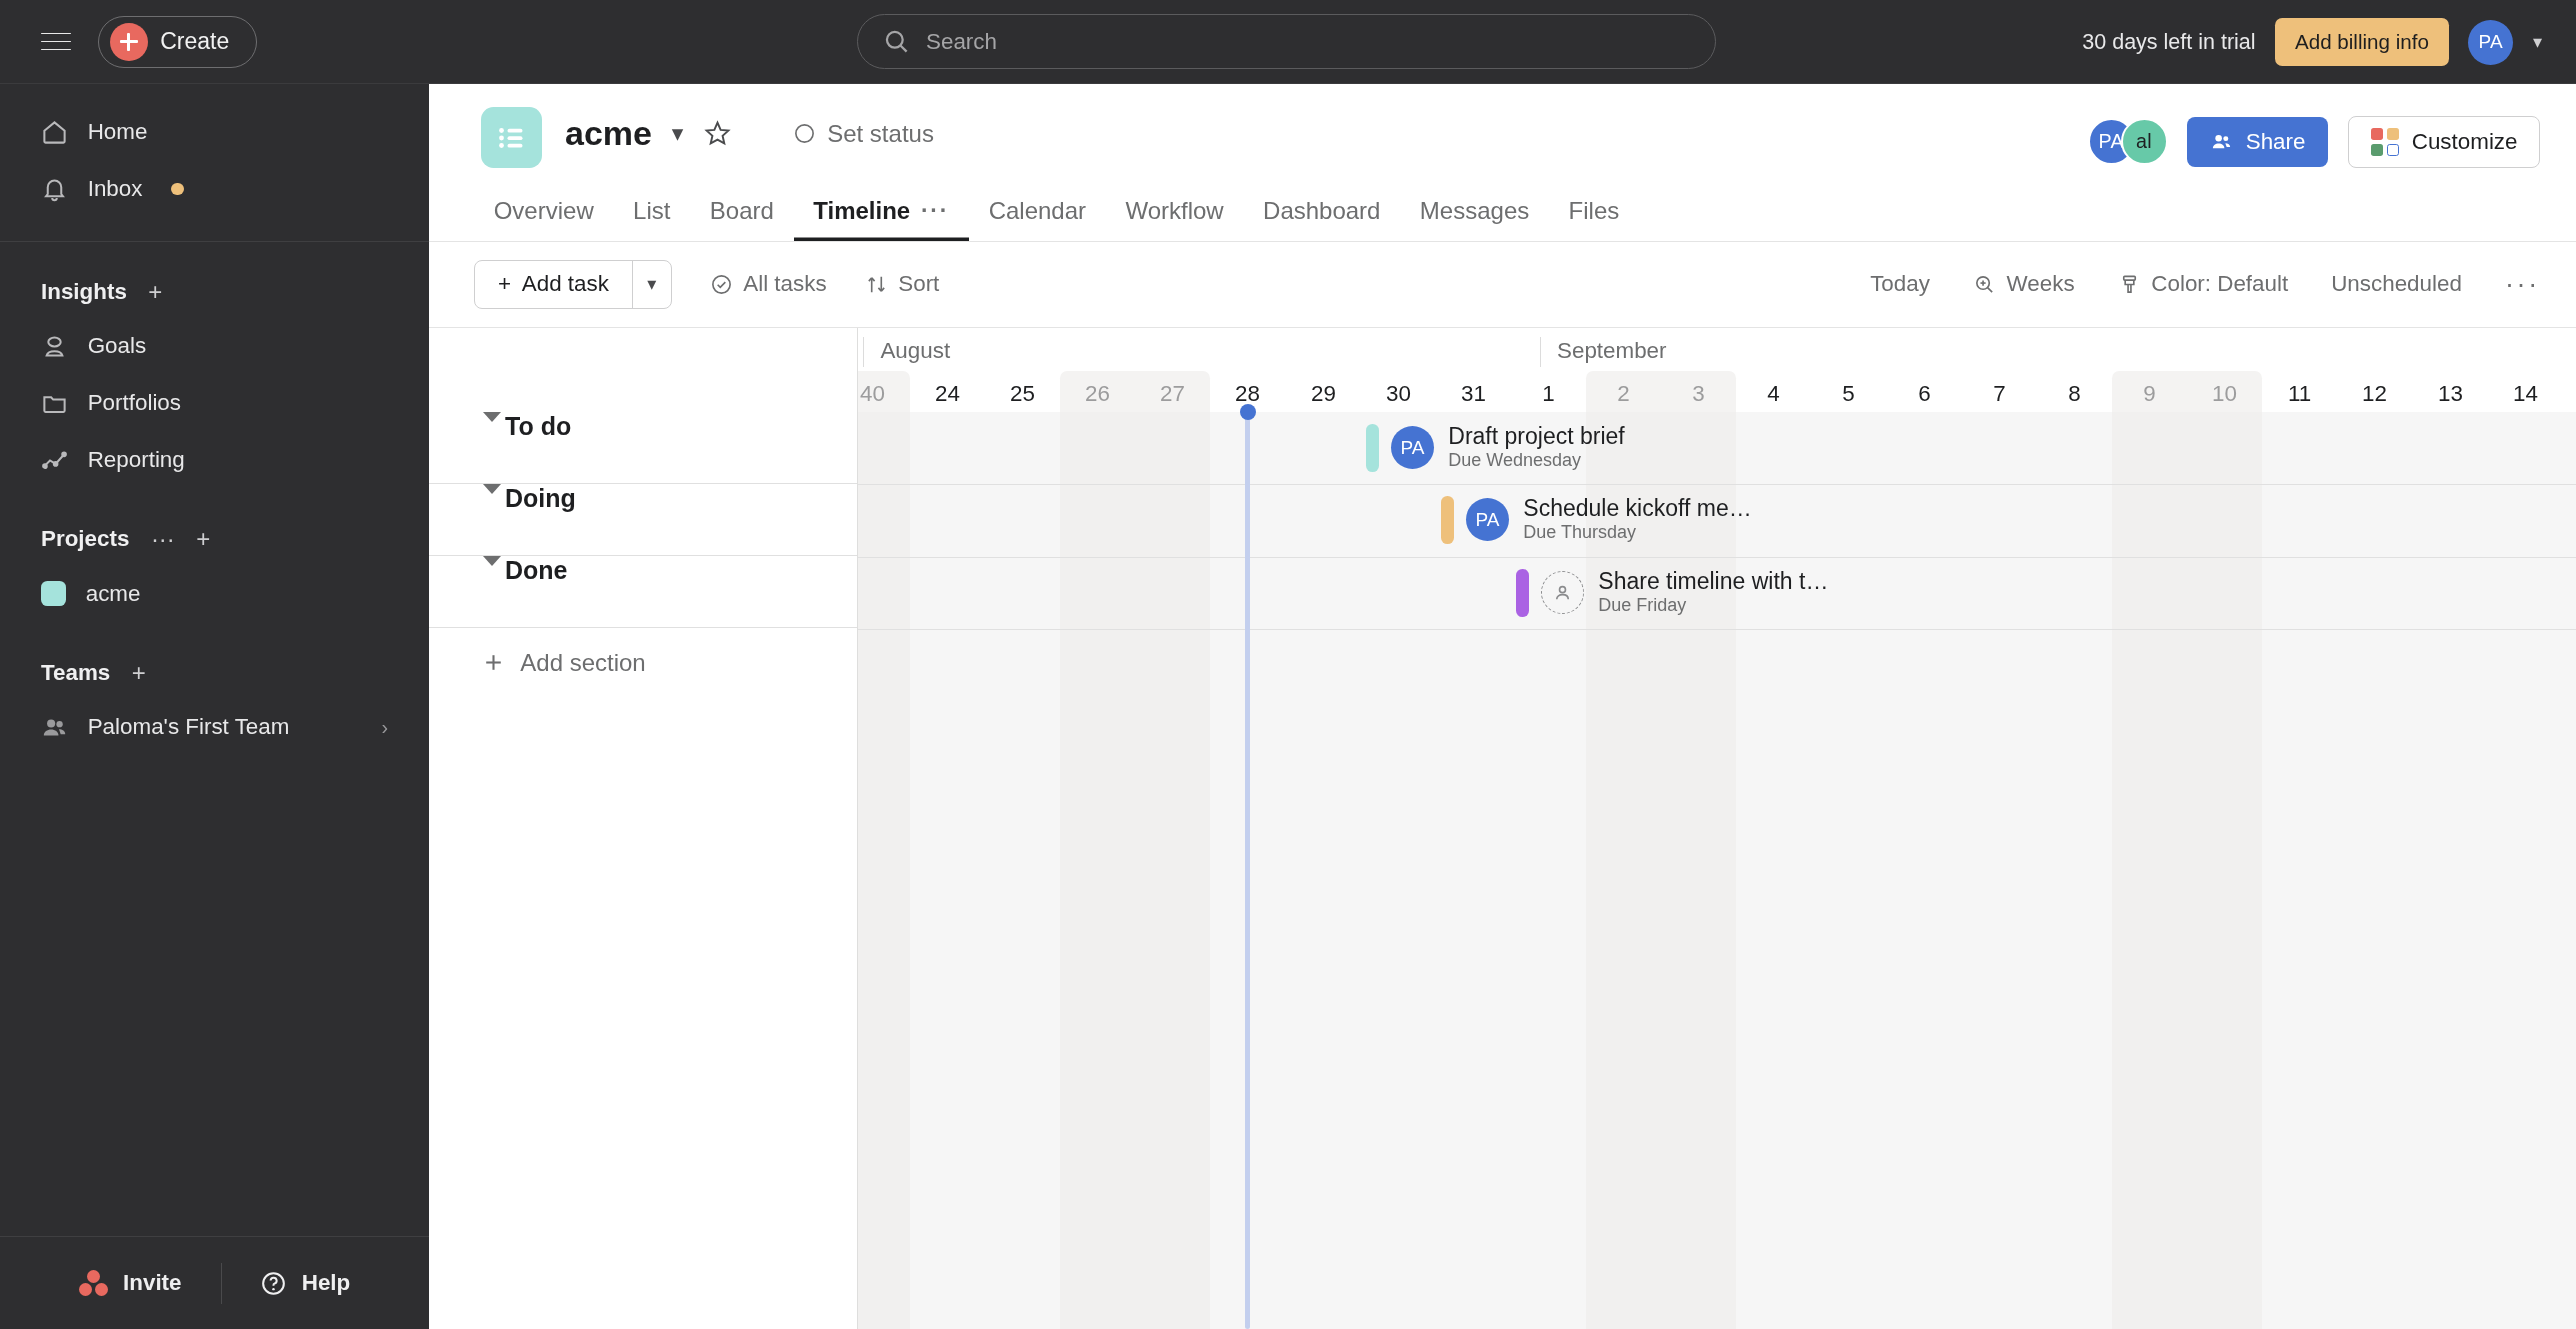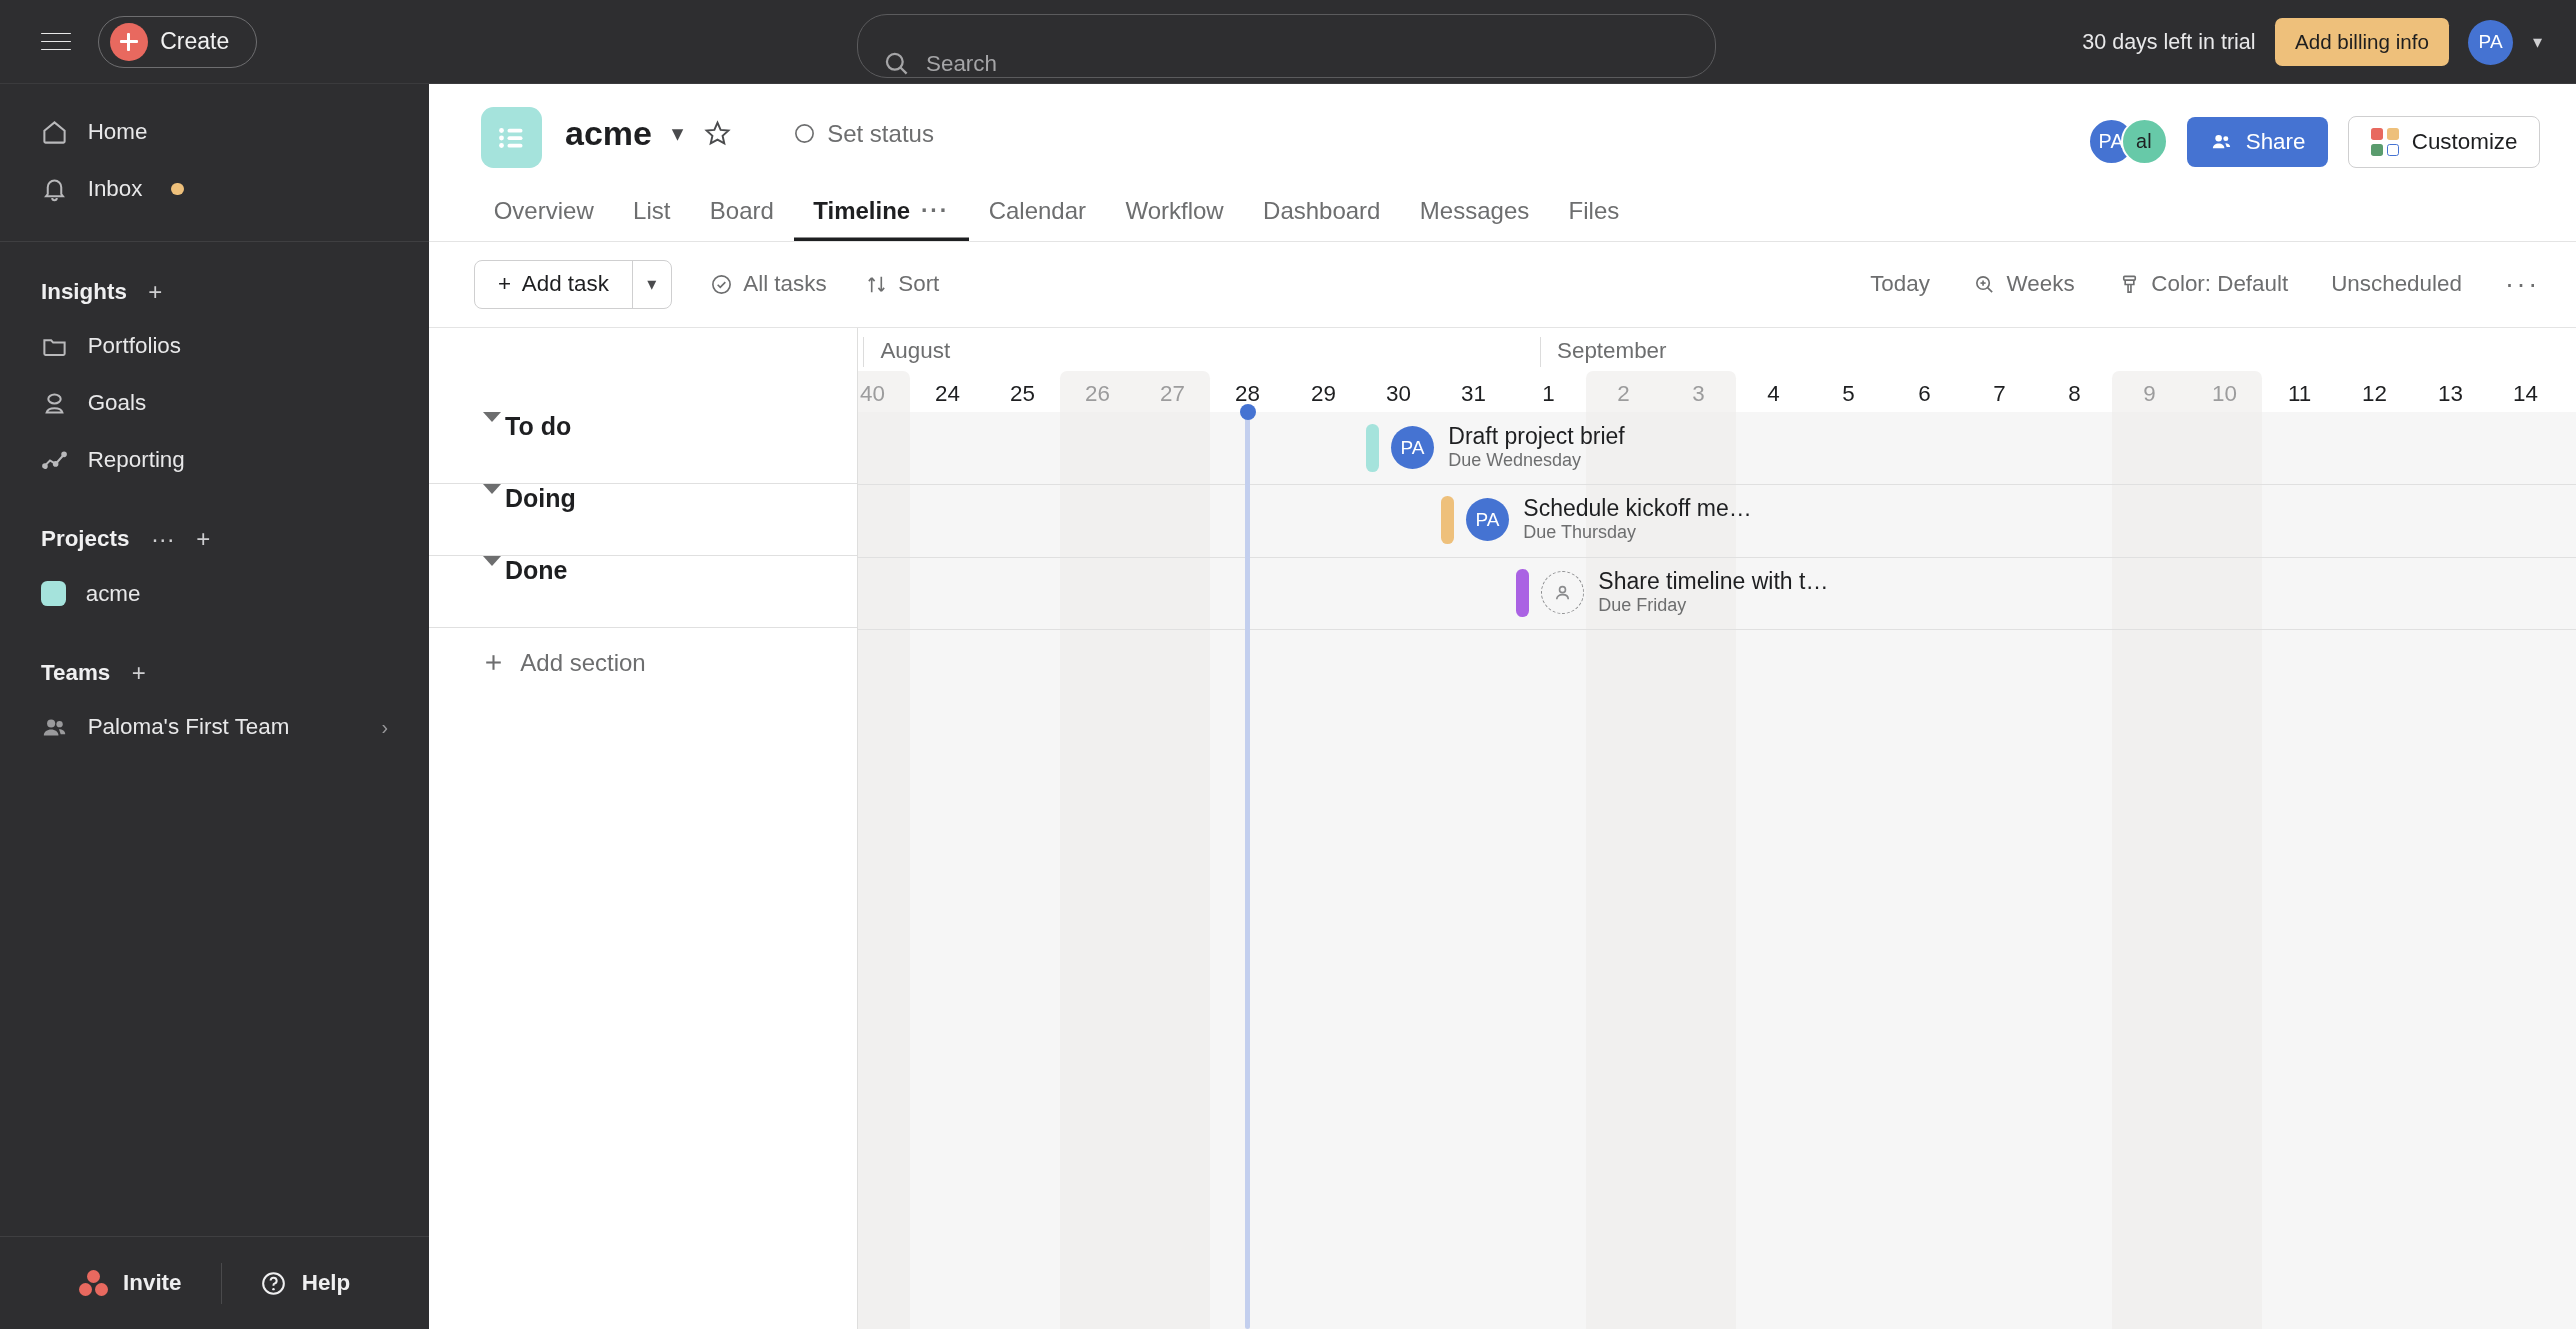--- a/index.html
+++ b/index.html
@@ -27,22 +27,22 @@
     display: flex; align-items: center; justify-content: center; position: relative;
   }
   .create-plus::before, .create-plus::after {
     content:""; position:absolute; background:#fff; border-radius:0.9px;
   }
   .create-plus::before { width: 18px; height: 2.7px; }
   .create-plus::after { width: 2.7px; height: 18px; }
   .create-label { color:#f2f2f2; font-size: 23px; }
 
   .searchbox {
-    position: absolute; left: 857px; top: 14.3px; width: 859px; height: 64px;
-    border: 0.9px solid #5b5b5d; border-radius: 30px; display: flex; align-items: flex-end;
+    position: absolute; left: 857px; top: 14.3px; width: 859px; height: 55px;
+    border: 0.9px solid #5b5b5d; border-radius: 30px; display: flex; align-items: center;
     gap: 16px; padding-left: 25px; cursor: text;
   }
   .search-ph { color:#a5a5a7; font-size: 22.4px; }
   svg.ic { display:block; }
 
   .topright {
     position: absolute; right: 34px; top: 0; height: 84px;
     display: flex; align-items: center; gap: 19.7px;
   }
   .trial-text { color:#e9e9ea; font-size: 21.5px; }
@@ -252,31 +252,31 @@
 
     <div class="side-divider"></div>
 
     <div class="side-head">
       <span class="title">Insights</span>
       <span class="act">+</span>
     </div>
 
     <div class="side-item">
       <svg class="ic" width="27" height="27" viewBox="0 0 24 24" fill="none" stroke="#b9b9bb" stroke-width="1.8">
-        <path d="M3 6.5h6l1.8 2H21v10a1 1 0 0 1-1 1H4a1 1 0 0 1-1-1z"></path>
-      </svg>
-      <span class="lbl">Portfolios</span>
-    </div>
-
-    <div class="side-item">
-      <svg class="ic" width="27" height="27" viewBox="0 0 24 24" fill="none" stroke="#b9b9bb" stroke-width="1.8">
         <ellipse cx="12" cy="8" rx="5.5" ry="4"></ellipse>
           <path d="M5 20c1.5-5 12.5-5 14 0z"></path>
       </svg>
       <span class="lbl">Goals</span>
+    </div>
+
+    <div class="side-item">
+      <svg class="ic" width="27" height="27" viewBox="0 0 24 24" fill="none" stroke="#b9b9bb" stroke-width="1.8">
+        <path d="M3 6.5h6l1.8 2H21v10a1 1 0 0 1-1 1H4a1 1 0 0 1-1-1z"></path>
+      </svg>
+      <span class="lbl">Portfolios</span>
     </div>
 
     <div class="side-item">
       <svg class="ic" width="27" height="27" viewBox="0 0 24 24" fill="none" stroke="#b9b9bb" stroke-width="1.8">
         <polyline points="3,17 8,12 13,15 21,6"></polyline>
         <circle cx="3.5" cy="17" r="1.6" fill="#b9b9bb"></circle>
         <circle cx="13" cy="15" r="1.6" fill="#b9b9bb"></circle>
         <circle cx="20.5" cy="6.5" r="1.6" fill="#b9b9bb"></circle>
       </svg>
       <span class="lbl">Reporting</span>

